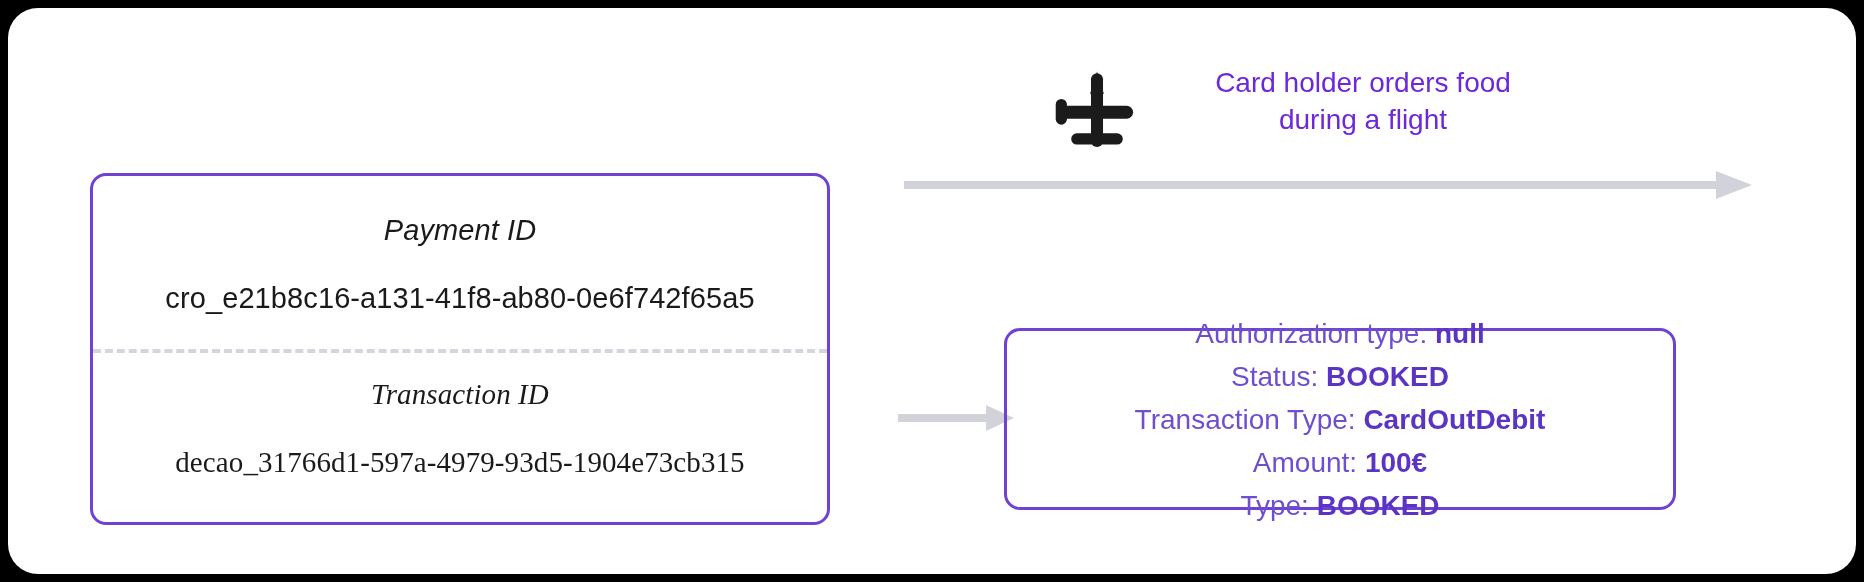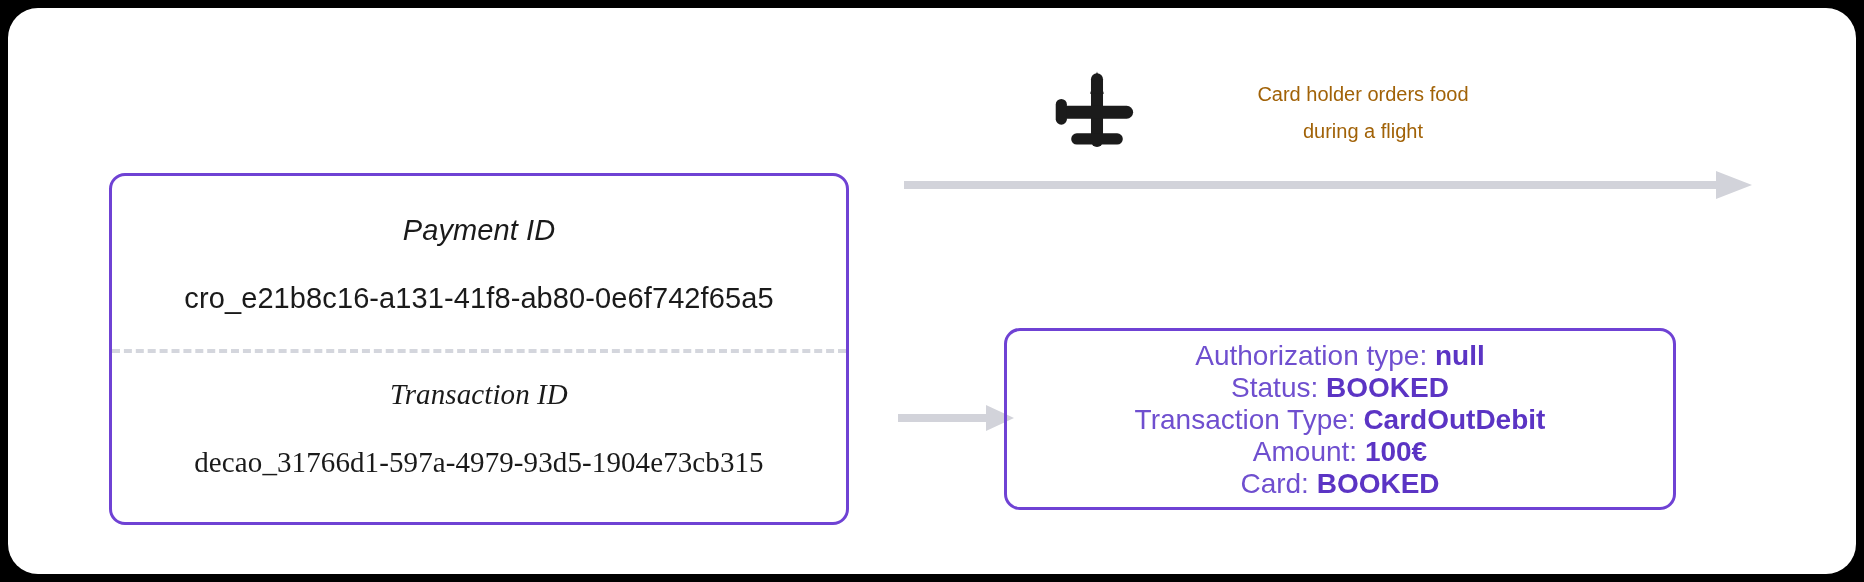--- a/index.html
+++ b/index.html
@@ -24,21 +24,21 @@
     width: 1848px;
     height: 566px;
     background: #ffffff;
     border-radius: 30px;
     overflow: hidden;
   }
 
   
   .id-box {
     position: absolute;
-    left: 101px;
+    left: 82px;
     top: 165px;
     width: 740px;
     height: 352px;
     border: 3px solid #6f42d4;
     border-radius: 16px;
     box-sizing: border-box;
   }
   .id-section {
     position: absolute;
     left: 0;
@@ -80,26 +80,26 @@
   .plane-icon {
     position: absolute;
     left: 1046px;
     top: 60px;
     width: 86px;
     height: 86px;
   }
   .caption {
     position: absolute;
     left: 1190px;
-    top: 68px;
+    top: 56px;
     width: 330px;
     text-align: center;
-    font-size: 20px;
+    font-size: 28px;
     line-height: 37px;
-    color: #a16207;
+    color: #6d28d9;
   }
 
   
   .long-arrow {
     position: absolute;
     left: 896px;
     top: 160px;
     width: 848px;
     height: 34px;
   }
@@ -121,20 +121,21 @@
     width: 672px;
     height: 182px;
     border: 3px solid #6f42d4;
     border-radius: 16px;
     box-sizing: border-box;
     display: flex;
     flex-direction: column;
     align-items: center;
     justify-content: center;
     padding-top: 2px;
+    gap: 11px;
   }
   .detail-line {
     font-size: 28px;
     line-height: 32px;
     color: #6f4fcf;
     text-align: center;
     white-space: nowrap;
   }
   .detail-line .k { font-weight: normal; }
   .detail-line .v { font-weight: bold; color: #5b34c4; }
@@ -199,18 +200,18 @@
       <div class="detail-line">
         <span class="k">Status: </span><span class="v">BOOKED</span>
       </div>
       <div class="detail-line">
         <span class="k">Transaction Type: </span><span class="v">CardOutDebit</span>
       </div>
       <div class="detail-line">
         <span class="k">Amount: </span><span class="v">100€</span>
       </div>
       <div class="detail-line">
-        <span class="k">Card: </span><span class="v">BOOKED</span>
+        <span class="k">Type: </span><span class="v">BOOKED</span>
       </div>
     </div>
 
   </div>
 </div>
 
 </body></html>

